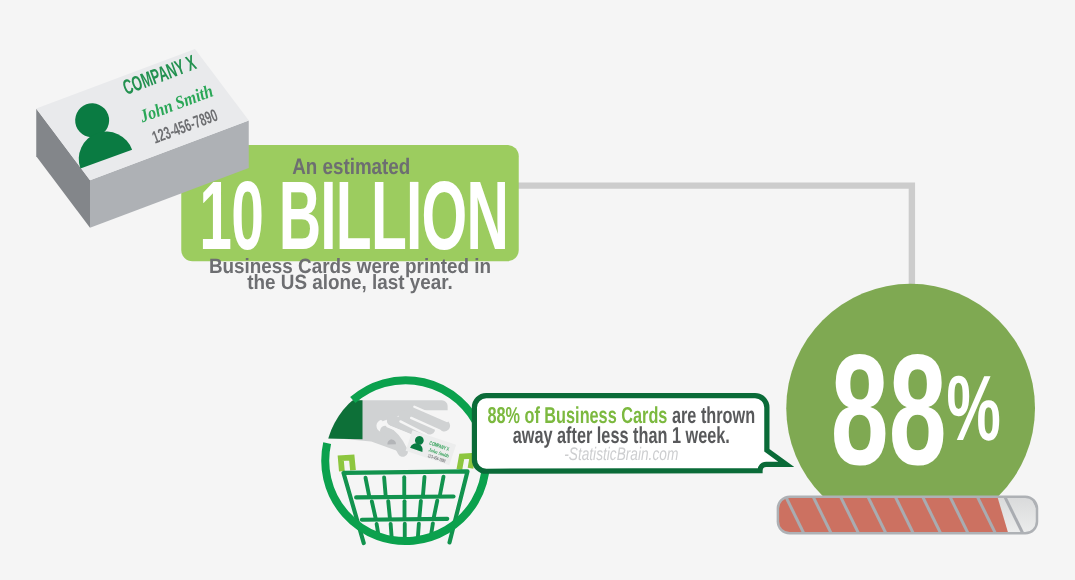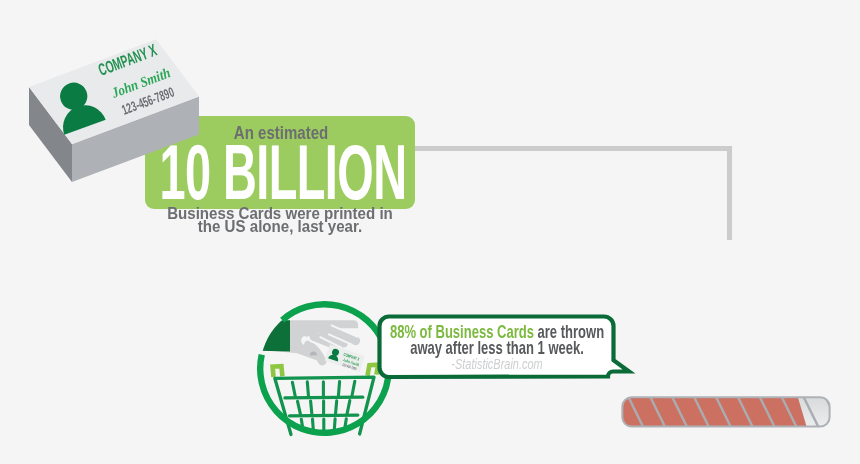--- a/index.html
+++ b/index.html
@@ -70,20 +70,25 @@
 
   <div class="abs" id="statbox">
     <div id="stat-eyebrow">An estimated</div>
     <div id="stat-big">10 BILLION</div>
     <div id="stat-sub">
       <span>Business Cards were printed in</span><br>
       <span>the US alone, last year.</span>
     </div>
   </div>
 
+  <div class="abs" id="circle88">
+    <div class="txt">
+      <span>88</span><span class="pct">%</span>
+    </div>
+  </div>
 
   <svg class="abs" id="progressbar" width="215" height="38" viewBox="620 395 215 38">
     <defs>
       <linearGradient id="pbGrey" x1="0" y1="0" x2="0" y2="1">
         <stop offset="0" stop-color="#d9dadb"></stop>
         <stop offset="1" stop-color="#eceded"></stop>
       </linearGradient>
       <clipPath id="pbClip">
         <rect x="622.3" y="397.3" width="207.3" height="29.3" rx="9.4" ry="9.4"></rect>
       </clipPath>

